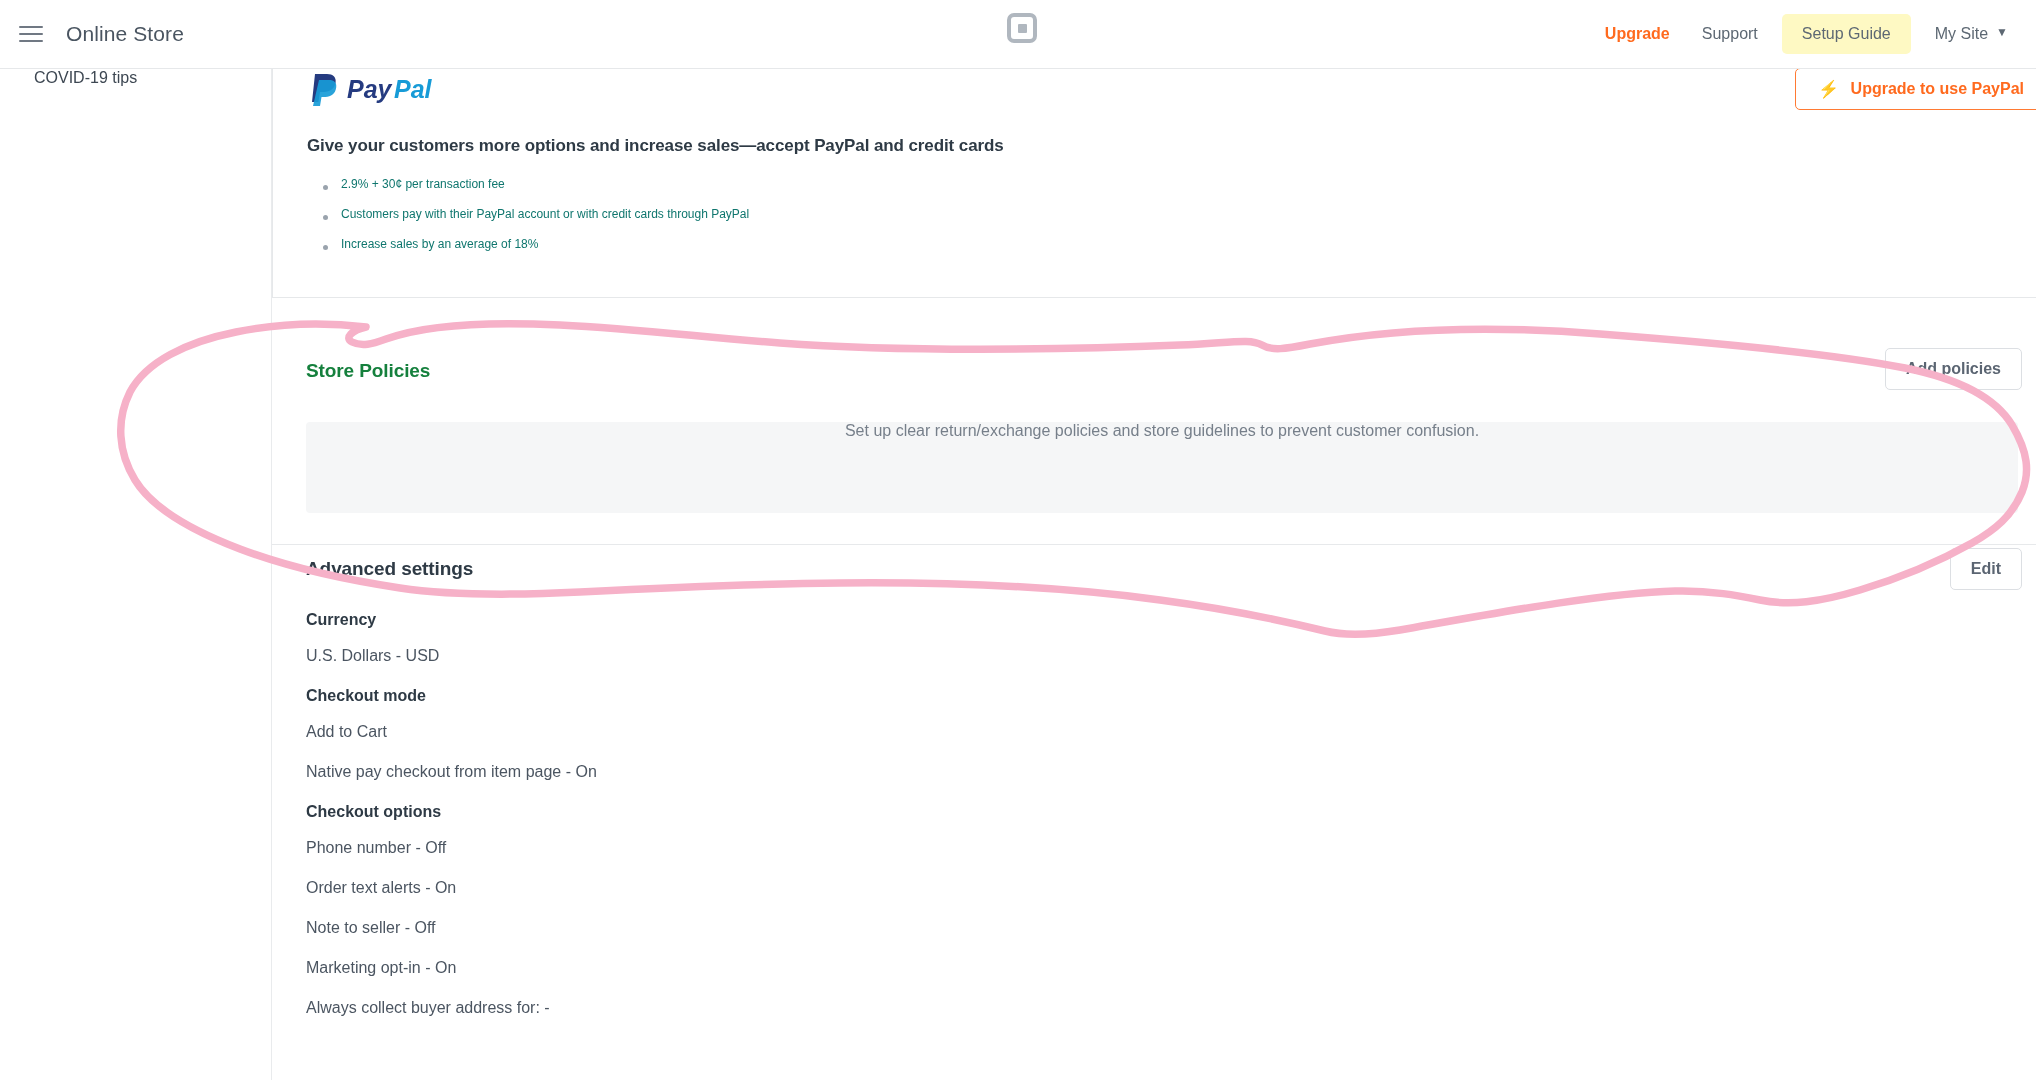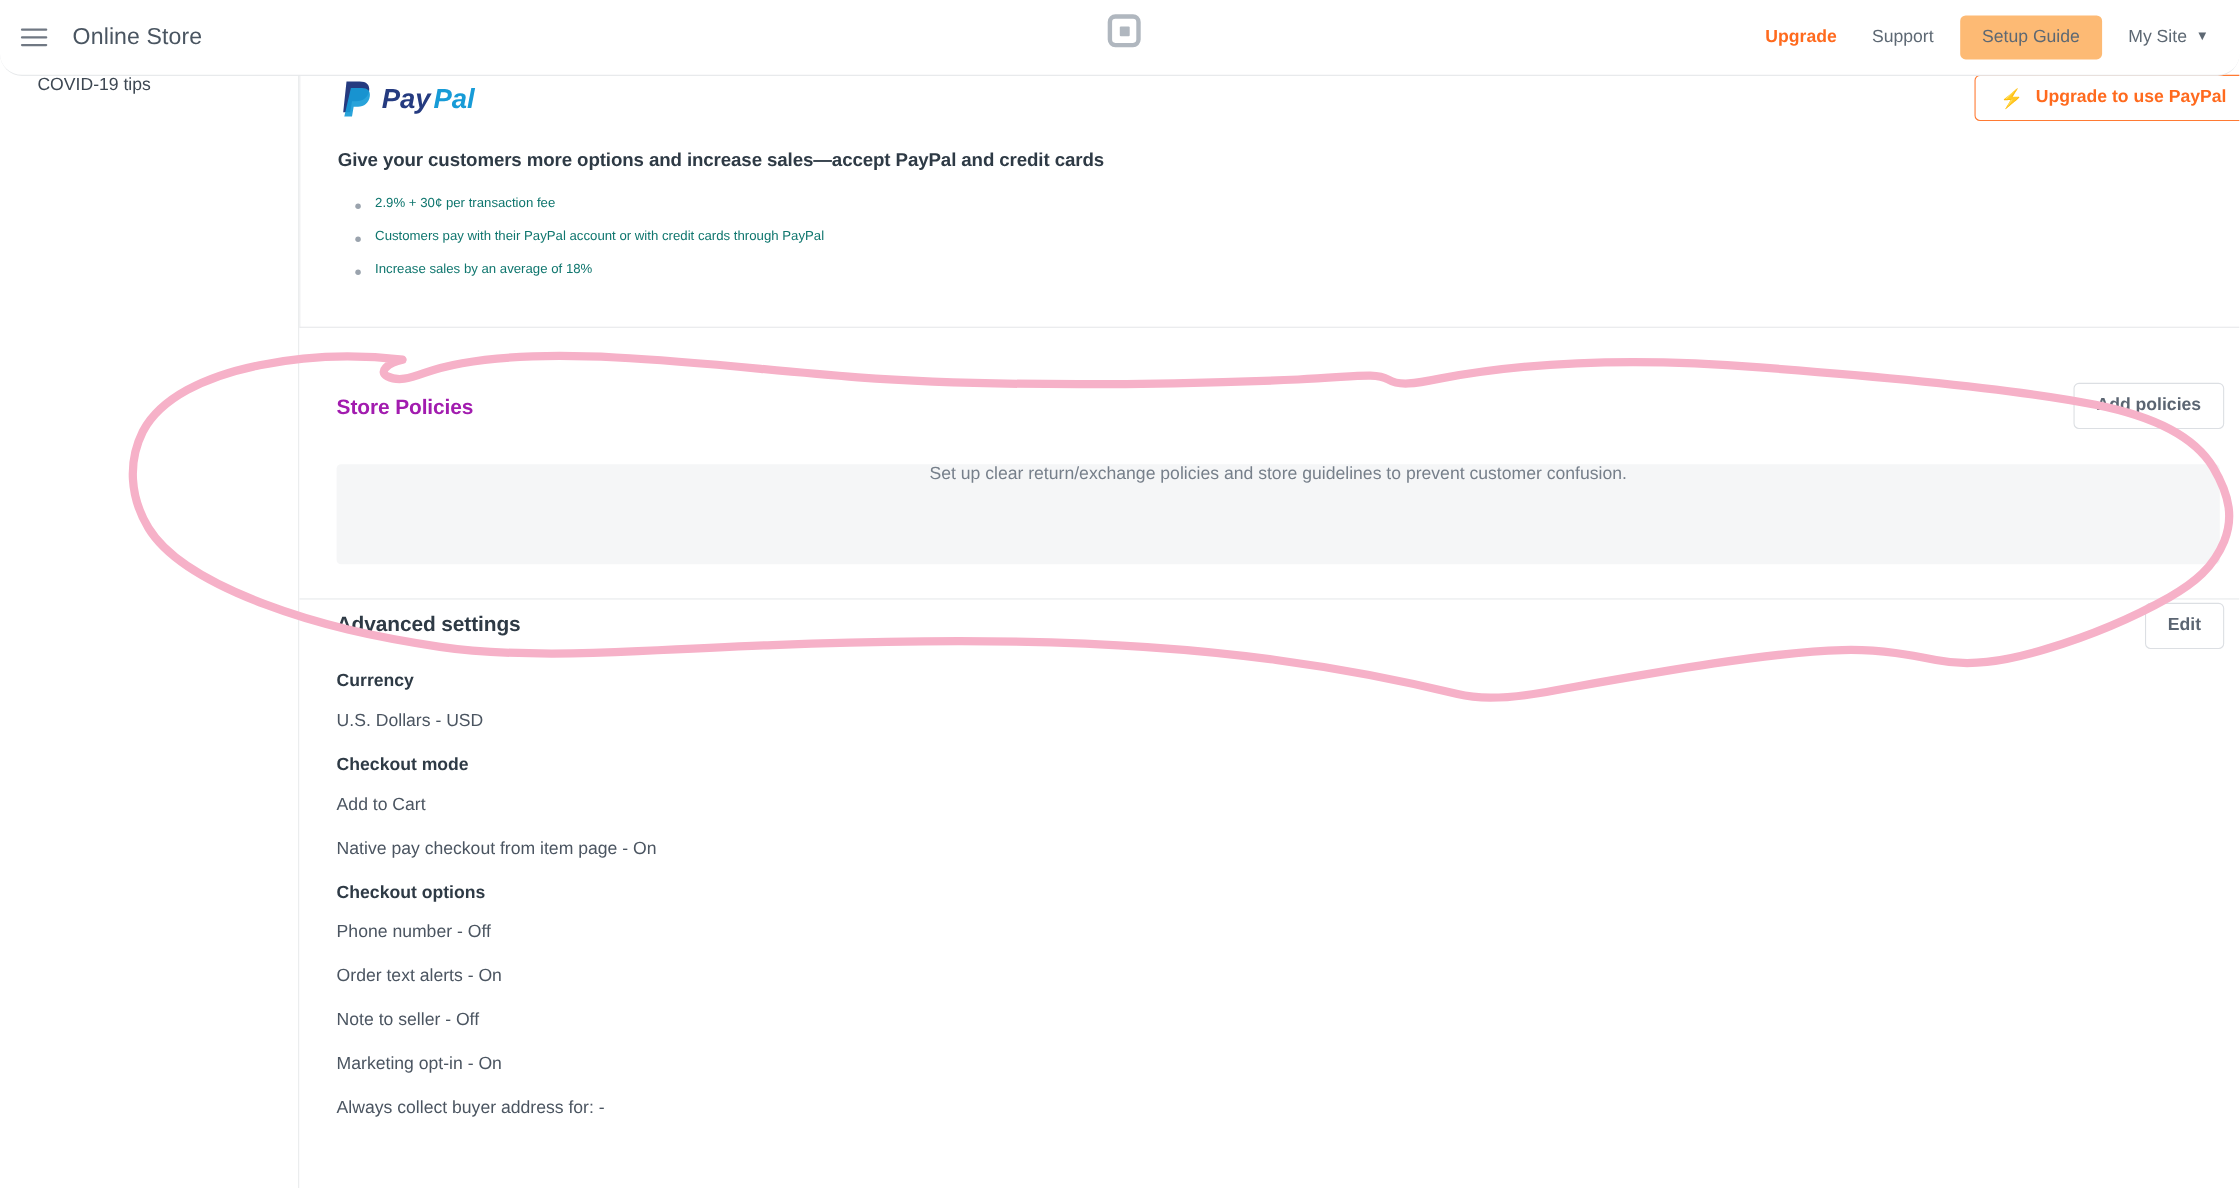--- a/index.html
+++ b/index.html
@@ -12,21 +12,20 @@
   .app { position: relative; width: 2036px; height: 1080px; }
 
   
   .topbar {
     position: absolute; left: 0; top: 0;
     width: 2036px; height: 69px;
     background: #ffffff;
     border-bottom: 1px solid #e6e8ea;
     display: flex; align-items: center;
     z-index: 5;
-    border-radius: 20px;
   }
   .hamburger {
     margin-left: 14px; width: 34px; height: 34px;
     display: flex; flex-direction: column; justify-content: center;
     align-items: center; gap: 5px; cursor: pointer;
   }
   .hamburger span { display: block; width: 24px; height: 2px; background: #707883; border-radius: 1px; }
   .app-title {
     margin-left: 18px; font-size: 21px; color: #4a5561; font-weight: 400;
     letter-spacing: .1px;
@@ -42,21 +41,21 @@
     margin-left: auto; display: flex; align-items: center; gap: 0px;
     padding-right: 18px; height: 100%;
   }
   .tr-link {
     font-size: 16px; color: #5d6873; padding: 9px 16px; cursor: pointer;
     white-space: nowrap;
   }
   .tr-link.upgrade { color: #ff6a1e; font-weight: 700; }
   .tr-btn {
     font-size: 16px; color: #5d6873; padding: 11px 20px; cursor: pointer;
-    background: #fdba74; border-radius: 5px; white-space: nowrap;
+    background: #fef9c3; border-radius: 5px; white-space: nowrap;
     margin: 0 8px;
   }
   .tr-site {
     font-size: 16px; color: #5d6873; padding: 9px 10px 9px 16px; cursor: pointer;
     display: flex; align-items: flex-start; gap: 8px; white-space: nowrap;
   }
   .chev { font-size: 12px; color: #5d6873; }
 
   
   .leftrail {
@@ -109,21 +108,21 @@
   }
   .bolt { font-size: 17px; line-height: 1; }
 
   
   .sec-policies { top: 281px; }
   .sec-head {
     position: relative; height: 72px;
   }
   .sec-title {
     position: absolute; left: 34px; top: 22px;
-    font-size: 19px; font-weight: 700; color: #a21caf; letter-spacing: -.1px;
+    font-size: 19px; font-weight: 700; color: #15803d; letter-spacing: -.1px;
   }
   .ghost-btn {
     position: absolute; right: 14px; top: 10px;
     border: 1px solid #dcdfe3; background: #ffffff; border-radius: 5px;
     font-size: 16px; font-weight: 700; color: #5b6572;
     padding: 11px 20px; cursor: pointer; white-space: nowrap;
   }
   .policies-box {
     position: absolute; left: 34px; top: 84px;
     width: 1712px; height: 91px; background: #f5f6f7; border-radius: 4px;

